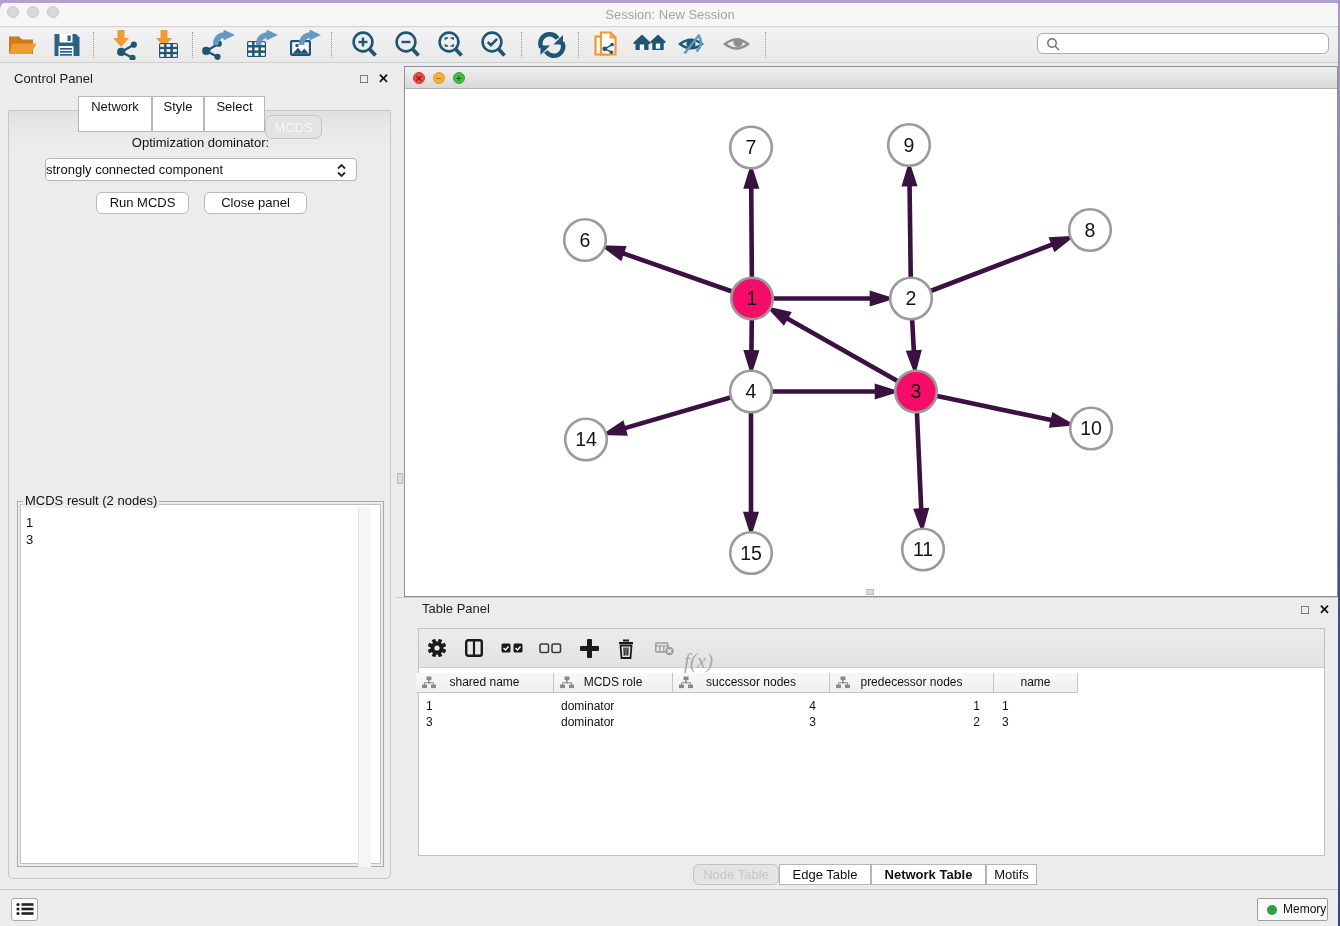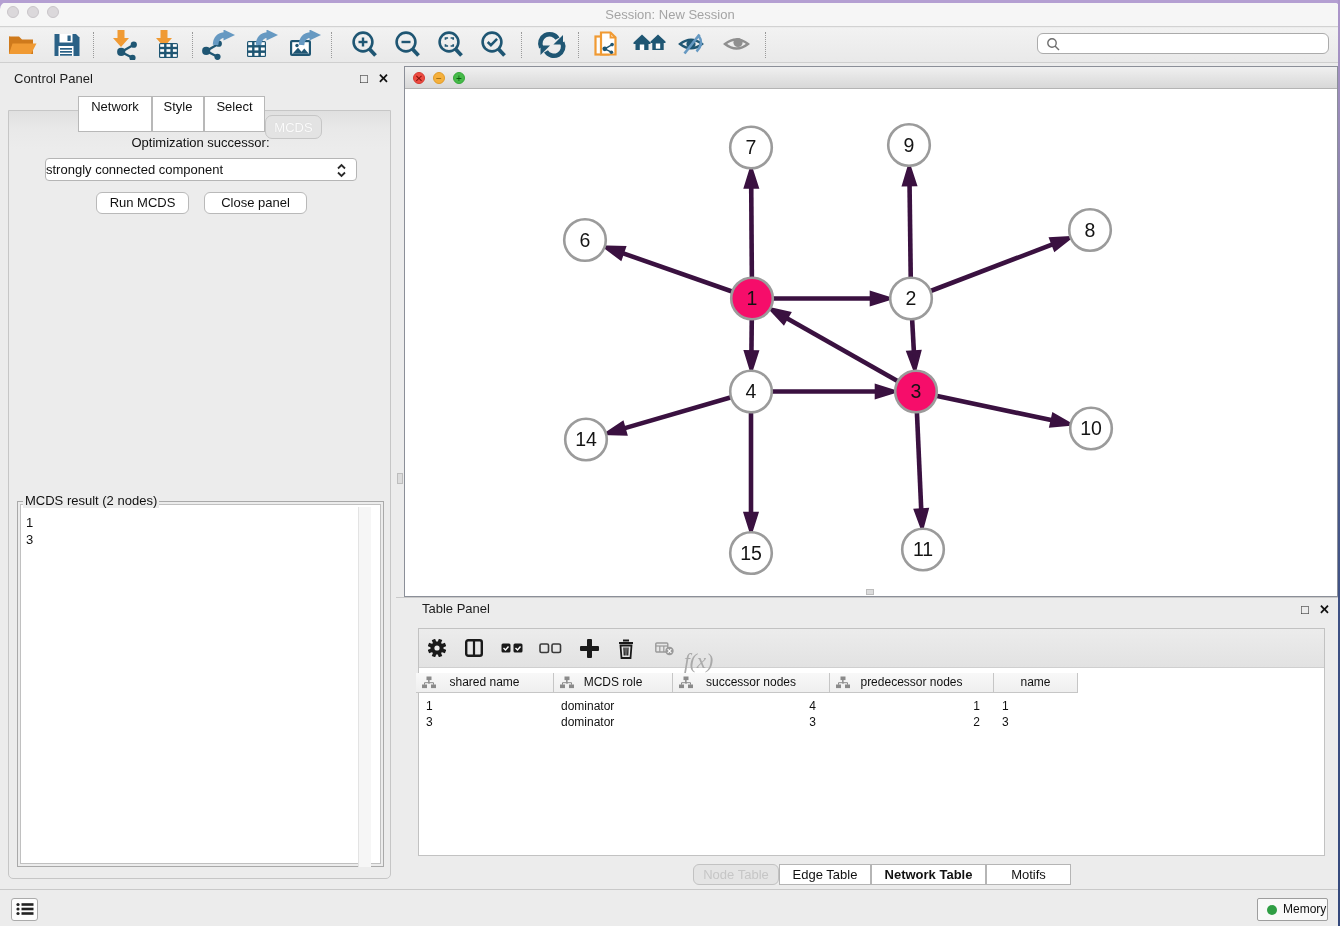--- a/index.html
+++ b/index.html
@@ -227,21 +227,21 @@
 <div class="abs" id="cp-title">Control Panel</div>
 <div class="winbtns" style="left:360px; top:71px;">□</div>
 <div class="winbtns" style="left:378px; top:71px; font-weight:bold;">✕</div>
 <div class="abs" id="cp-tabs">
   <div class="tab" style="left:78px; width:74px;">Network</div>
   <div class="tab" style="left:152px; width:52px;">Style</div>
   <div class="tab" style="left:204px; width:61px;">Select</div>
   <div class="tab" id="tab-mcds" style="left:265px; width:57px; height:24px;">MCDS</div>
 </div>
 <div class="abs" id="cp-panel">
-  <div id="opt-label">Optimization successor:</div>
+  <div id="opt-label">Optimization dominator:</div>
   <div id="cp-select">strongly connected component
     <svg width="11" height="15" viewBox="0 0 11 15" style="position:absolute;right:9px;top:4px">
         <path d="M2 5.5 L5.5 2 L9 5.5" fill="none" stroke="#2a2a2a" stroke-width="1.8"></path>
         <path d="M2 9.5 L5.5 13 L9 9.5" fill="none" stroke="#2a2a2a" stroke-width="1.8"></path>
       </svg>
   </div>
   <div class="btn" style="left:87px; width:93px;">Run MCDS</div>
   <div class="btn" style="left:195px; width:103px;">Close panel</div>
   <div id="mcds-fs">
     <div id="mcds-legend">MCDS result (2 nodes)</div>
@@ -407,21 +407,21 @@
       <div class="rowtxt" style="left:583px;top:70px;">1</div>
       <div class="rowtxt" style="left:7px;top:86px;">3</div>
       <div class="rowtxt" style="left:142px;top:86px;">dominator</div>
       <div class="rowtxt" style="left:254px;top:86px;width:143px;text-align:right;">3</div>
       <div class="rowtxt" style="left:411px;top:86px;width:150px;text-align:right;">2</div>
       <div class="rowtxt" style="left:583px;top:86px;">3</div>
 </div>
 <div class="tabs2" style="left:297px;width:86px;background:#e4e4e4;color:#c6c6c6;border-radius:6px;border:1px solid #c2c2c2;">Node Table</div>
     <div class="tabs2" style="left:383px;width:92px;">Edge Table</div>
     <div class="tabs2" style="left:475px;width:115px;font-weight:bold;">Network Table</div>
-    <div class="tabs2" style="left:590px;width:85px;">Motifs</div>
+    <div class="tabs2" style="left:590px;width:51px;">Motifs</div>
 </div>
 
 <div class="abs" id="statusbar">
   <div id="listbtn">
     <svg width="18" height="14" viewBox="0 0 18 14" style="margin:3px 0 0 4px">
       <circle cx="2" cy="2.5" r="1.6" fill="#222"></circle>
         <rect x="5.5" y="1.2" width="12" height="2.6" fill="#222"></rect>
       <circle cx="2" cy="7" r="1.6" fill="#222"></circle>
         <rect x="5.5" y="5.7" width="12" height="2.6" fill="#222"></rect>
       <circle cx="2" cy="11.5" r="1.6" fill="#222"></circle>

